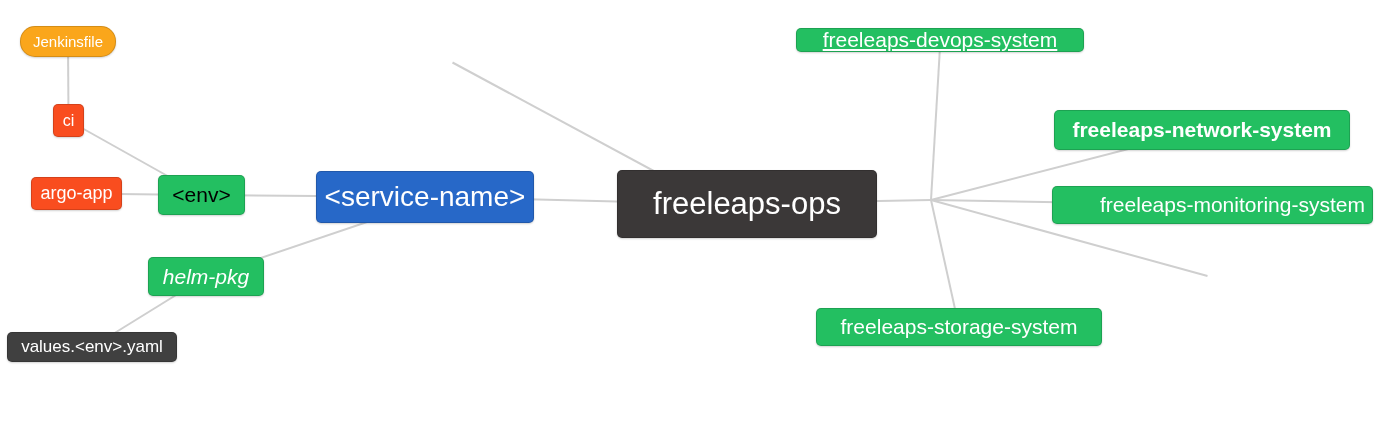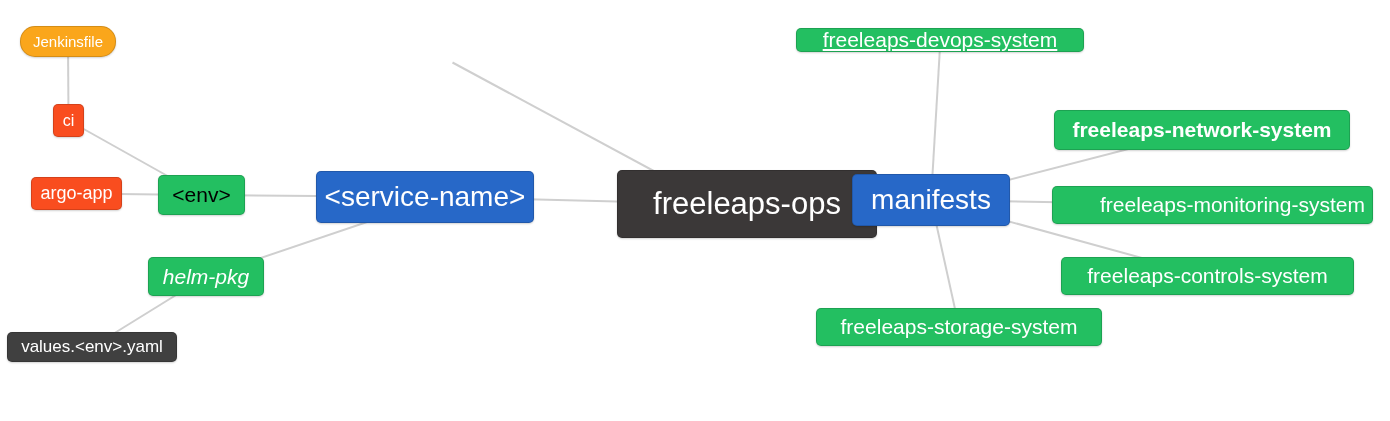--- a/index.html
+++ b/index.html
@@ -60,19 +60,17 @@
       <line x1="931" y1="200" x2="959" y2="327" stroke="#CFCFCF" stroke-width="2"></line>
     </svg>
 <div class="node" style="left: 20px; top: 26px; width: 96px; height: 31px; font-size: 15px; background: rgb(250, 166, 27); color: rgb(255, 255, 255); border-radius: 15px;">Jenkinsfile</div>
     <div class="node" style="left: 53px; top: 104px; width: 31px; height: 33px; font-size: 16px; background: rgb(249, 77, 31); color: rgb(255, 255, 255);">ci</div>
     <div class="node" style="left: 31px; top: 177px; width: 91px; height: 33px; font-size: 18px; background: rgb(249, 77, 31); color: rgb(255, 255, 255);">argo-app</div>
     <div class="node" style="left: 158px; top: 175px; width: 87px; height: 40px; font-size: 21px; background: rgb(35, 191, 97); color: #000000;">&lt;env&gt;</div>
     <div class="node" style="left: 148px; top: 257px; width: 116px; height: 39px; font-size: 21px; background: rgb(35, 191, 97); color: rgb(255, 255, 255); font-style: italic;">helm-pkg</div>
     <div class="node" style="left: 7px; top: 332px; width: 170px; height: 30px; font-size: 17px; background: #404040; color: rgb(255, 255, 255);">values.&lt;env&gt;.yaml</div>
     <div class="node" style="left: 316px; top: 171px; width: 218px; height: 52px; font-size: 28px; background: rgb(39, 104, 200); color: rgb(255, 255, 255);">&lt;service-name&gt;</div>
     <div class="node" style="left: 585px; top: 170px; width: 260px; height: 68px; font-size: 31px; background: rgb(59, 56, 56); color: rgb(255, 255, 255); margin-left: 32px;">freeleaps-ops</div>
-    <div class="node" style="left: 852px; top: 174px; width: 158px; height: 52px; font-size: 28px; background: rgb(39, 104, 200); color: rgb(255, 255, 255);">manifests</div>
     <div class="node" style="left: 796px; top: 28px; width: 288px; height: 24px; font-size: 21px; background: rgb(35, 191, 97); color: rgb(255, 255, 255); text-decoration: underline;">freeleaps-devops-system</div>
     <div class="node" style="left: 1054px; top: 110px; width: 296px; height: 40px; font-size: 21px; background: rgb(35, 191, 97); color: rgb(255, 255, 255); font-weight: bold;">freeleaps-network-system</div>
     <div class="node" style="left: 1052px; top: 186px; width: 321px; height: 38px; font-size: 21px; background: rgb(35, 191, 97); color: rgb(255, 255, 255); padding-left: 40px;">freeleaps-monitoring-system</div>
-    <div class="node" style="left: 1061px; top: 257px; width: 293px; height: 38px; font-size: 21px; background: rgb(35, 191, 97); color: rgb(255, 255, 255);">freeleaps-controls-system</div>
     <div class="node" style="left: 816px; top: 308px; width: 286px; height: 38px; font-size: 21px; background: rgb(35, 191, 97); color: rgb(255, 255, 255);">freeleaps-storage-system</div>
   </div>
 
 </body></html>

